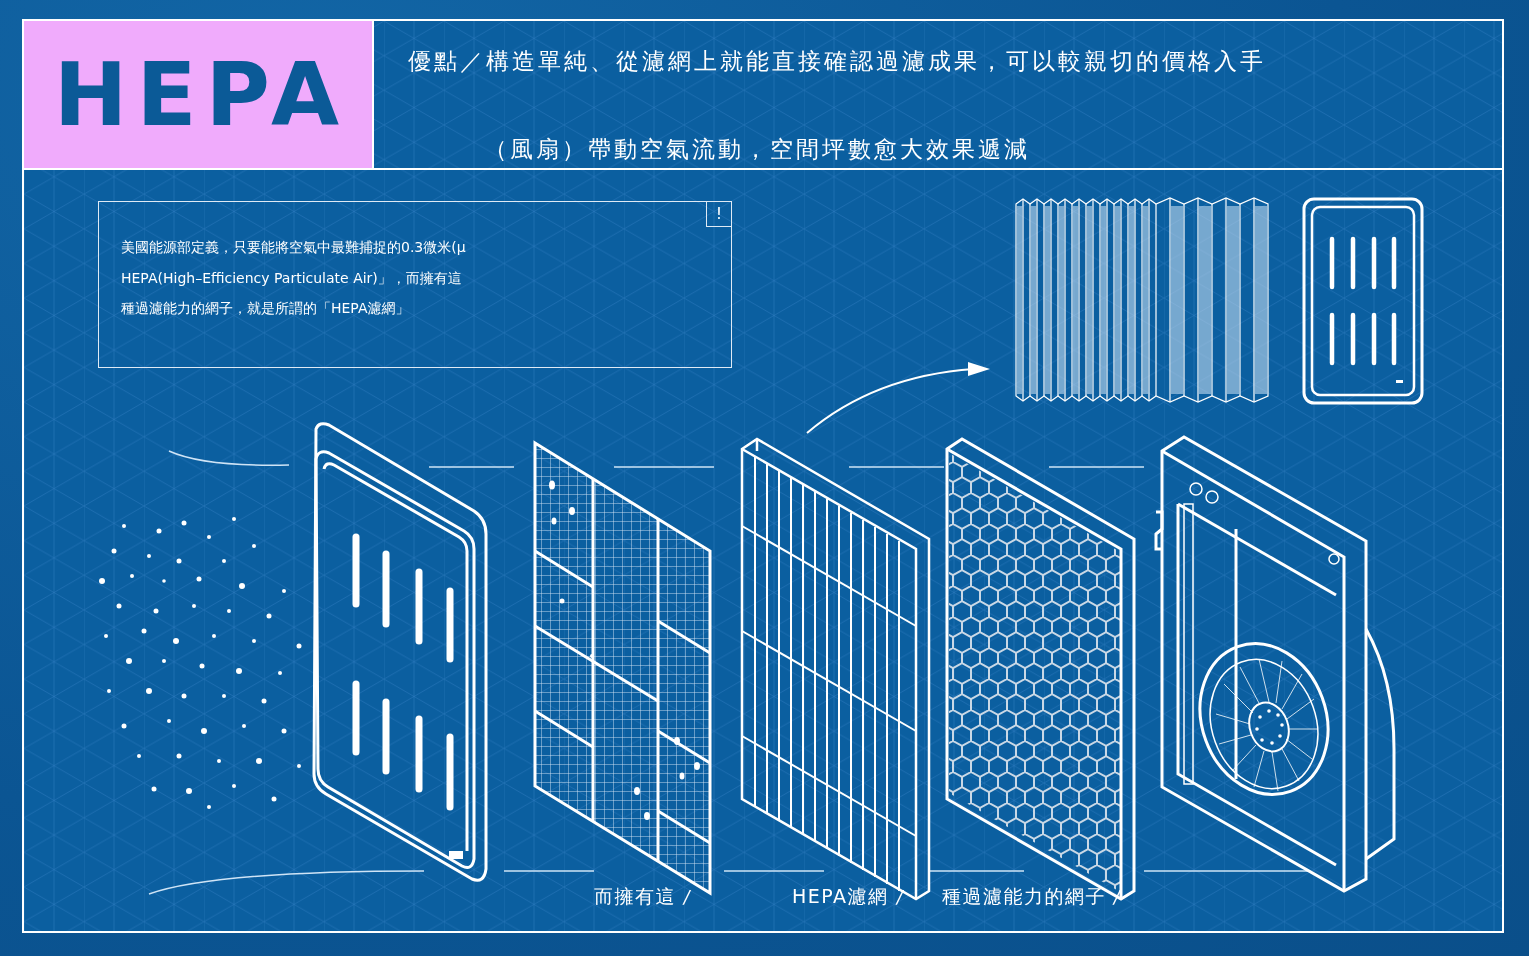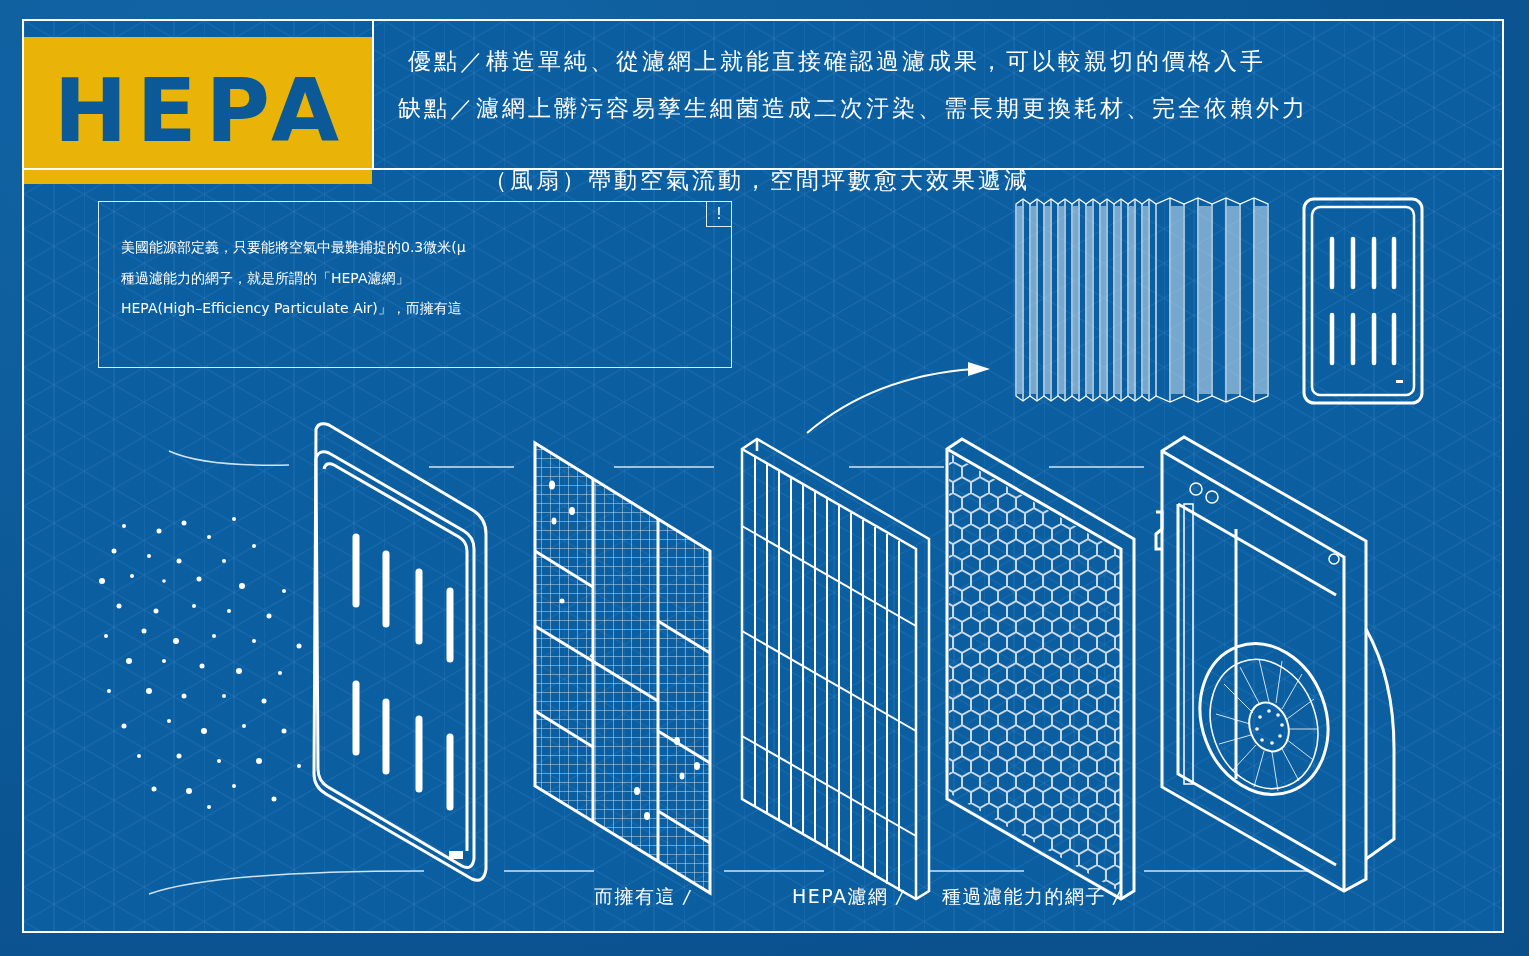--- a/index.html
+++ b/index.html
@@ -1,21 +1,21 @@
 <!DOCTYPE html>
 <html><head>
 <meta charset="utf-8">
 <style>
   html,body{margin:0;padding:0;}
   body{width:1529px;height:956px;overflow:hidden;background:#0d5a95;font-family:"DejaVu Sans","Liberation Sans",sans-serif;position:relative;}
   .bg{position:absolute;inset:0;background:
       radial-gradient(ellipse at 20% 10%, #1266a6 0%, #0b5593 60%, #0a4f8a 100%);}
   .frame{position:absolute;left:22px;top:19px;width:1482px;height:914px;border:2px solid #ffffff;box-sizing:border-box;overflow:hidden;background:#0b5fa0;}
   .grid{position:absolute;inset:0;}
-  .title-box{position:absolute;left:0;top:16px;width:348px;height:147px;background:#eab308;display:flex;align-items:center;justify-content:center;}
+  .title-box{position:absolute;left:0;top:0;width:348px;height:147px;background:#f0abfc;display:flex;align-items:center;justify-content:center;}
   .title{font-family:"DejaVu Sans","Liberation Sans",sans-serif;font-weight:bold;font-size:88px;letter-spacing:9px;color:#0b5a97;margin-left:6px;}
   .header-rule{position:absolute;left:348px;top:0;width:2px;height:147px;background:#ffffff;}
   .header-bottom{position:absolute;left:0;top:147px;width:100%;height:2px;background:#ffffff;}
   .pros{position:absolute;left:374px;top:25px;color:#fff;font-size:23px;letter-spacing:3px;white-space:nowrap;margin-left:10px;}
   .cons{position:absolute;left:374px;top:72px;color:#fff;font-size:23px;letter-spacing:3px;line-height:31px;white-space:nowrap;}
   .cons .l2{padding-left:86px;margin-top:41px;}
   .note{position:absolute;left:74px;top:180px;width:634px;height:167px;border:1.5px solid #dfeaf5;box-sizing:border-box;}
   .note-badge{position:absolute;right:-1px;top:-1px;width:26px;height:26px;border:1.5px solid #dfeaf5;box-sizing:border-box;color:#fff;font-size:16px;text-align:center;line-height:24px;}
   .note-text{position:absolute;left:22px;top:30px;right:32px;color:#fff;font-size:14px;line-height:30.5px;}
   .note-text div{white-space:nowrap;}
@@ -40,30 +40,29 @@
     <rect width="1482" height="914" fill="url(#iso)"></rect>
   </svg>
 
   <div class="title-box">
     <span class="title">HEPA</span>
   </div>
   <div class="header-rule"></div>
   <div class="header-bottom"></div>
   <div class="pros">優點／構造單純、從濾網上就能直接確認過濾成果，可以較親切的價格入手</div>
   <div class="cons">
-    <div>缺點／濾網上髒污容易孳生細菌造成二次汙染、需長期更換耗材、完全依賴外力</div>
     <div class="l2">（風扇）帶動空氣流動，空間坪數愈大效果遞減</div>
   </div>
 
   <div class="note">
     <div class="note-badge">!</div>
     <div class="note-text">
       <div>美國能源部定義，只要能將空氣中最難捕捉的0.3微米(μ</div>
+      <div>HEPA(High–Efficiency Particulate Air)」，而擁有這</div>
       <div>種過濾能力的網子，就是所謂的「HEPA濾網」</div>
-      <div>HEPA(High–Efficiency Particulate Air)」，而擁有這</div>
     </div>
   </div>
 
   <svg style="left:988px;top:175px" width="270" height="210" viewBox="0 0 270 210">
     <g fill="none" stroke="#fff" stroke-width="1.2">
       <path d="M4 8 L11 3 L18 8 L25 3 L32 8 L39 3 L46 8 L53 3 L60 8 L67 3 L74 8 L81 3 L88 8 L95 3 L102 8 L109 3 L116 8 L123 3 L130 8 L137 3 L144 8 L158 2 L172 8 L186 2 L200 8 L214 2 L228 8 L242 2 L256 8 L256 200 L242 206 L228 200 L214 206 L200 200 L186 206 L172 200 L158 206 L144 200 L137 205 L130 200 L123 205 L116 200 L109 205 L102 200 L95 205 L88 200 L81 205 L74 200 L67 205 L60 200 L53 205 L46 200 L39 205 L32 200 L25 205 L18 200 L11 205 L4 200 Z"></path>
       <path d="M11 3 V205 M18 8 V200 M25 3 V205 M32 8 V200 M39 3 V205 M46 8 V200 M53 3 V205 M60 8 V200 M67 3 V205 M74 8 V200 M81 3 V205 M88 8 V200 M95 3 V205 M102 8 V200 M109 3 V205 M116 8 V200 M123 3 V205 M130 8 V200 M137 3 V205 M144 8 V200 M158 2 V206 M172 8 V200 M186 2 V206 M200 8 V200 M214 2 V206 M228 8 V200 M242 2 V206"></path>
     </g>
     <g fill="#cfe4f6" opacity="0.55">
       <rect x="5" y="10" width="5" height="188"></rect>

